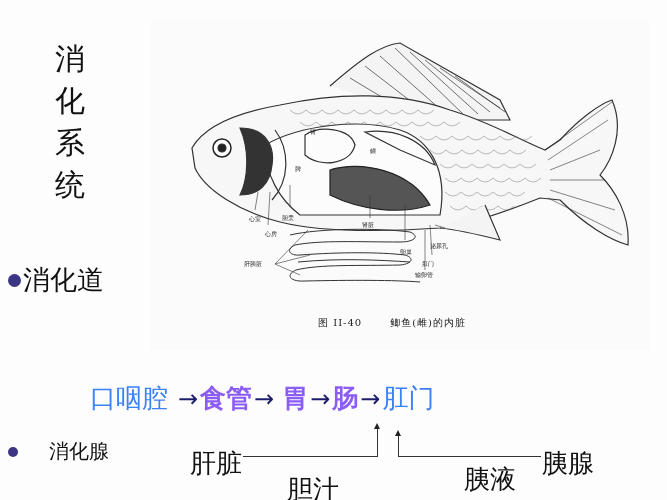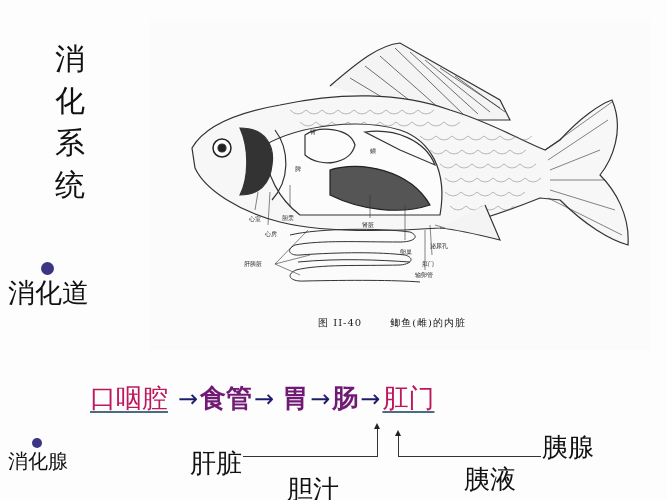--- a/index.html
+++ b/index.html
@@ -9,44 +9,44 @@
       font-family: "DejaVu Sans", sans-serif;
       color: #111;
     }
     .abs { position: absolute; }
     .vtitle {
       left: 50px; top: 38px; width: 40px;
       font-size: 30px; line-height: 42px; color: #111;
       display: flex; flex-direction: column; align-items: center;
       font-weight: 500;
     }
-    .bullet-line { display: flex; align-items: center; flex-direction: column; }
+    .bullet-line { display: flex; align-items: center; }
     .dot {
       display: inline-block; border-radius: 50%;
       background: #3b3583;
     }
     .b1 { left: 8px; top: 262px; font-size: 27px; }
     .b1 .dot { width: 13px; height: 13px; margin-right: 2px; }
-    .b2 { left: 8px; top: 438px; font-size: 20px; }
+    .b2 { left: 8px; top: 438px; font-size: 20px; gap: 29px; }
     .b2 .dot { width: 10px; height: 10px; margin-right: 2px; }
     .fish-panel {
       left: 150px; top: 20px; width: 500px; height: 330px; background: #fbfbfb;
     }
     .caption {
       left: 318px; top: 316px; font-family: "DejaVu Serif", serif;
       font-size: 10px; color: #222; letter-spacing: 1px; white-space: nowrap;
     }
     .caption .num { margin-right: 28px; }
     .flab { font-size: 6px; color: #222; white-space: nowrap; font-family: "DejaVu Serif", serif; }
     .flow {
       left: 90px; top: 381px; font-size: 26px; white-space: nowrap;
       display: flex; align-items: baseline;
     }
-    .flow .teal { color: #be185d; text-decoration: underline; text-decoration-thickness: 2px; text-underline-offset: 4px; text-decoration-color: #4b6d84; }
-    .flow .navy { color: #701a75; font-weight: bold; }
+    .flow .teal { color: #3b82f6; text-decoration-thickness: 2px; text-underline-offset: 4px; text-decoration-color: #4b6d84; }
+    .flow .navy { color: #8b5cf6; font-weight: bold; }
     .flow .arrow { color: #1c1c6b; font-size: 24px; margin: 0 2px; }
     .gland { font-size: 26px; color: #111; white-space: nowrap; }
     .line { background: #333; }
   </style>
 </head>
 <body>
 
 <div class="abs vtitle">
   <span>消</span>
   <span>化</span>
@@ -172,13 +172,13 @@
 <div class="abs line" style="left:243px;top:456px;width:135px;height:1px;"></div>
 <div class="abs line" style="left:377px;top:428px;width:1px;height:29px;"></div>
 <div class="abs" style="left:374px;top:423px;width:0;height:0;border-left:3px solid transparent;border-right:3px solid transparent;border-bottom:6px solid #222;"></div>
 <div class="abs line" style="left:398px;top:456px;width:143px;height:1px;"></div>
 <div class="abs line" style="left:398px;top:435px;width:1px;height:22px;"></div>
 <div class="abs" style="left:395px;top:430px;width:0;height:0;border-left:3px solid transparent;border-right:3px solid transparent;border-bottom:6px solid #222;"></div>
 
 <span class="abs gland" style="left:190px;top:446px;">肝脏</span>
 <span class="abs gland" style="left:287px;top:472px;">胆汁</span>
 <span class="abs gland" style="left:464px;top:462px;">胰液</span>
-<span class="abs gland" style="left:542px;top:430px;">胰腺</span>
+<span class="abs gland" style="left:542px;top:446px;">胰腺</span>
 
 </body></html>

